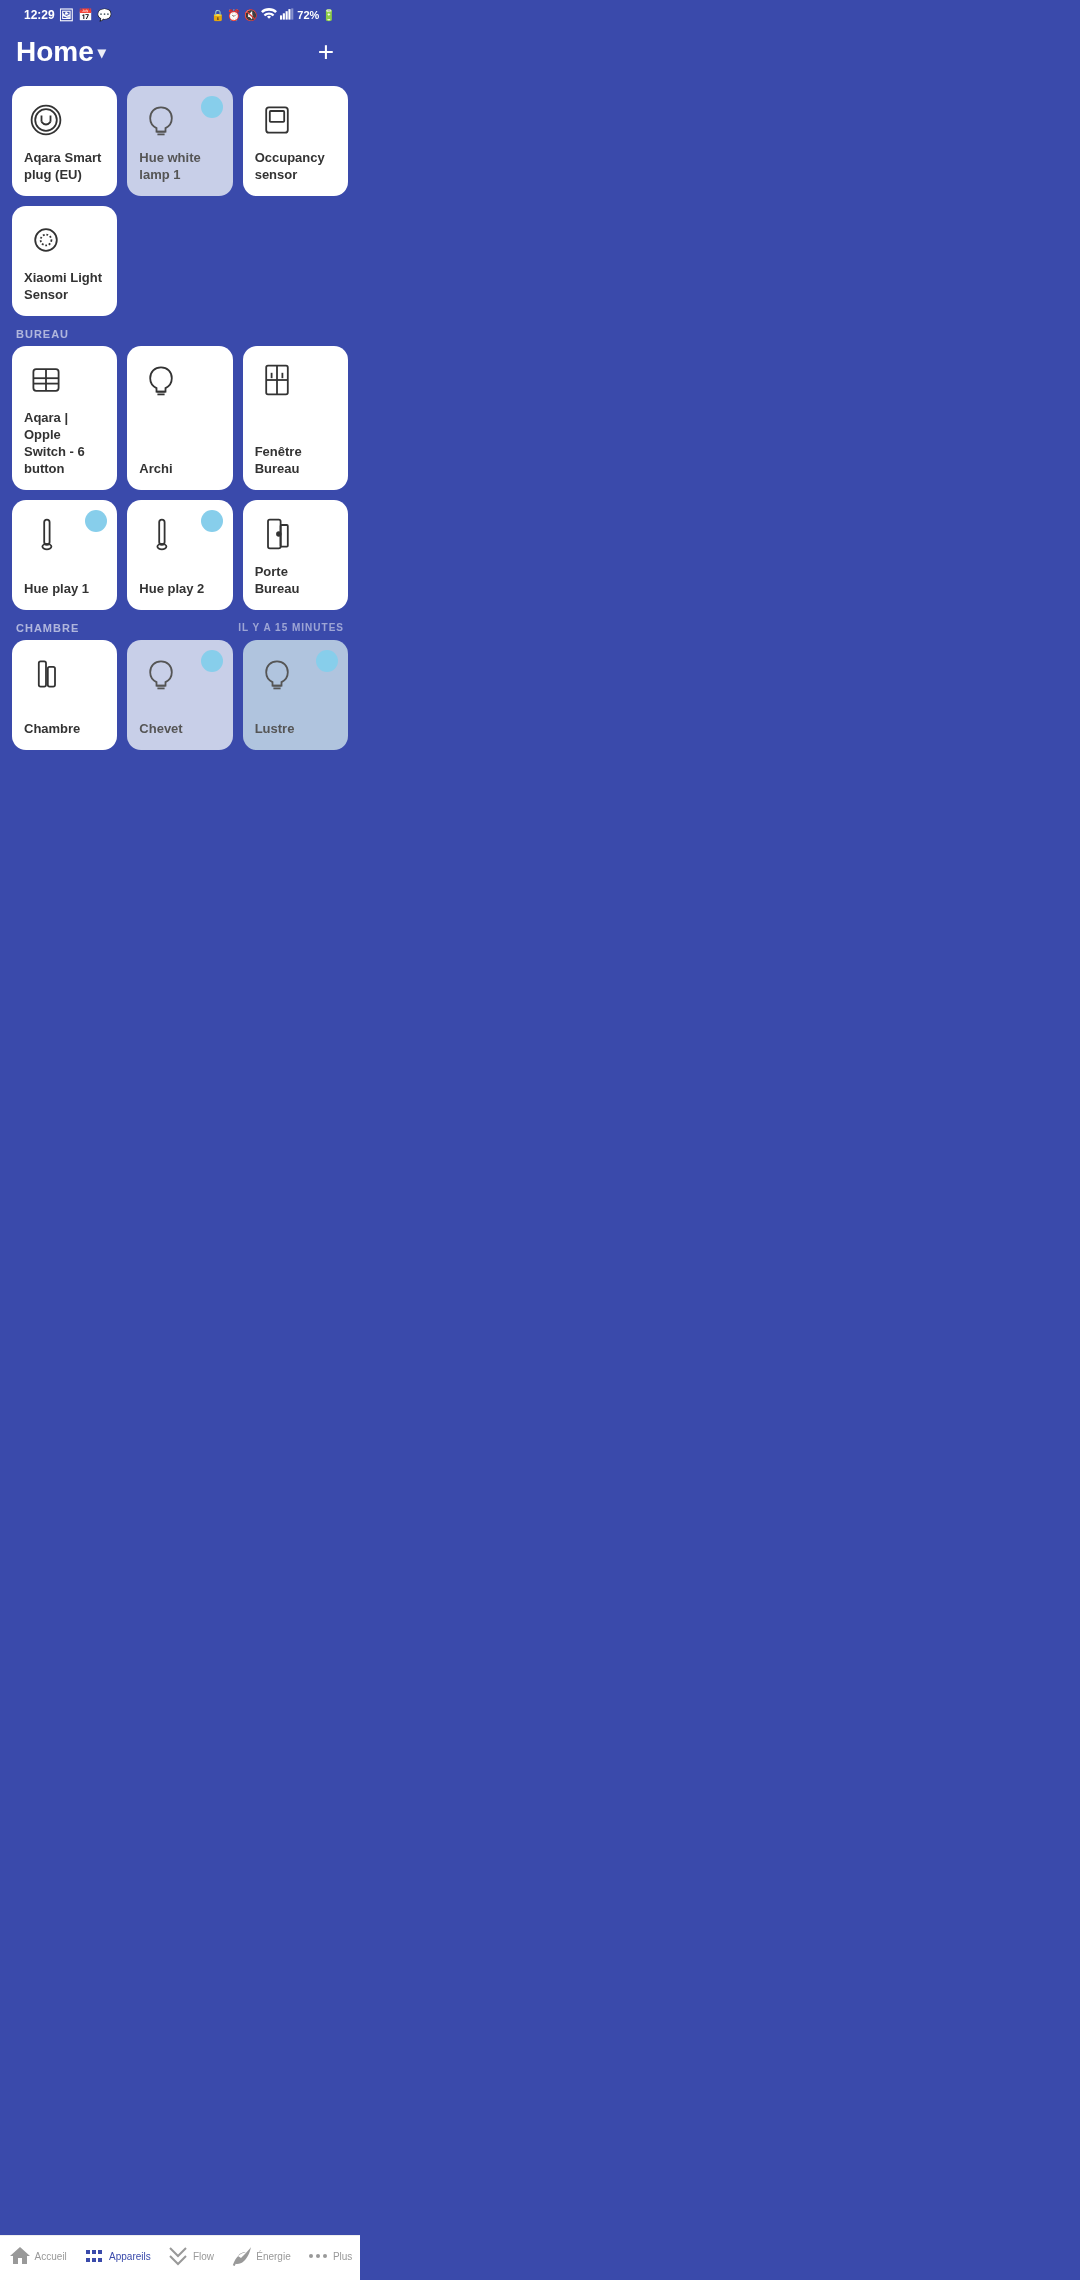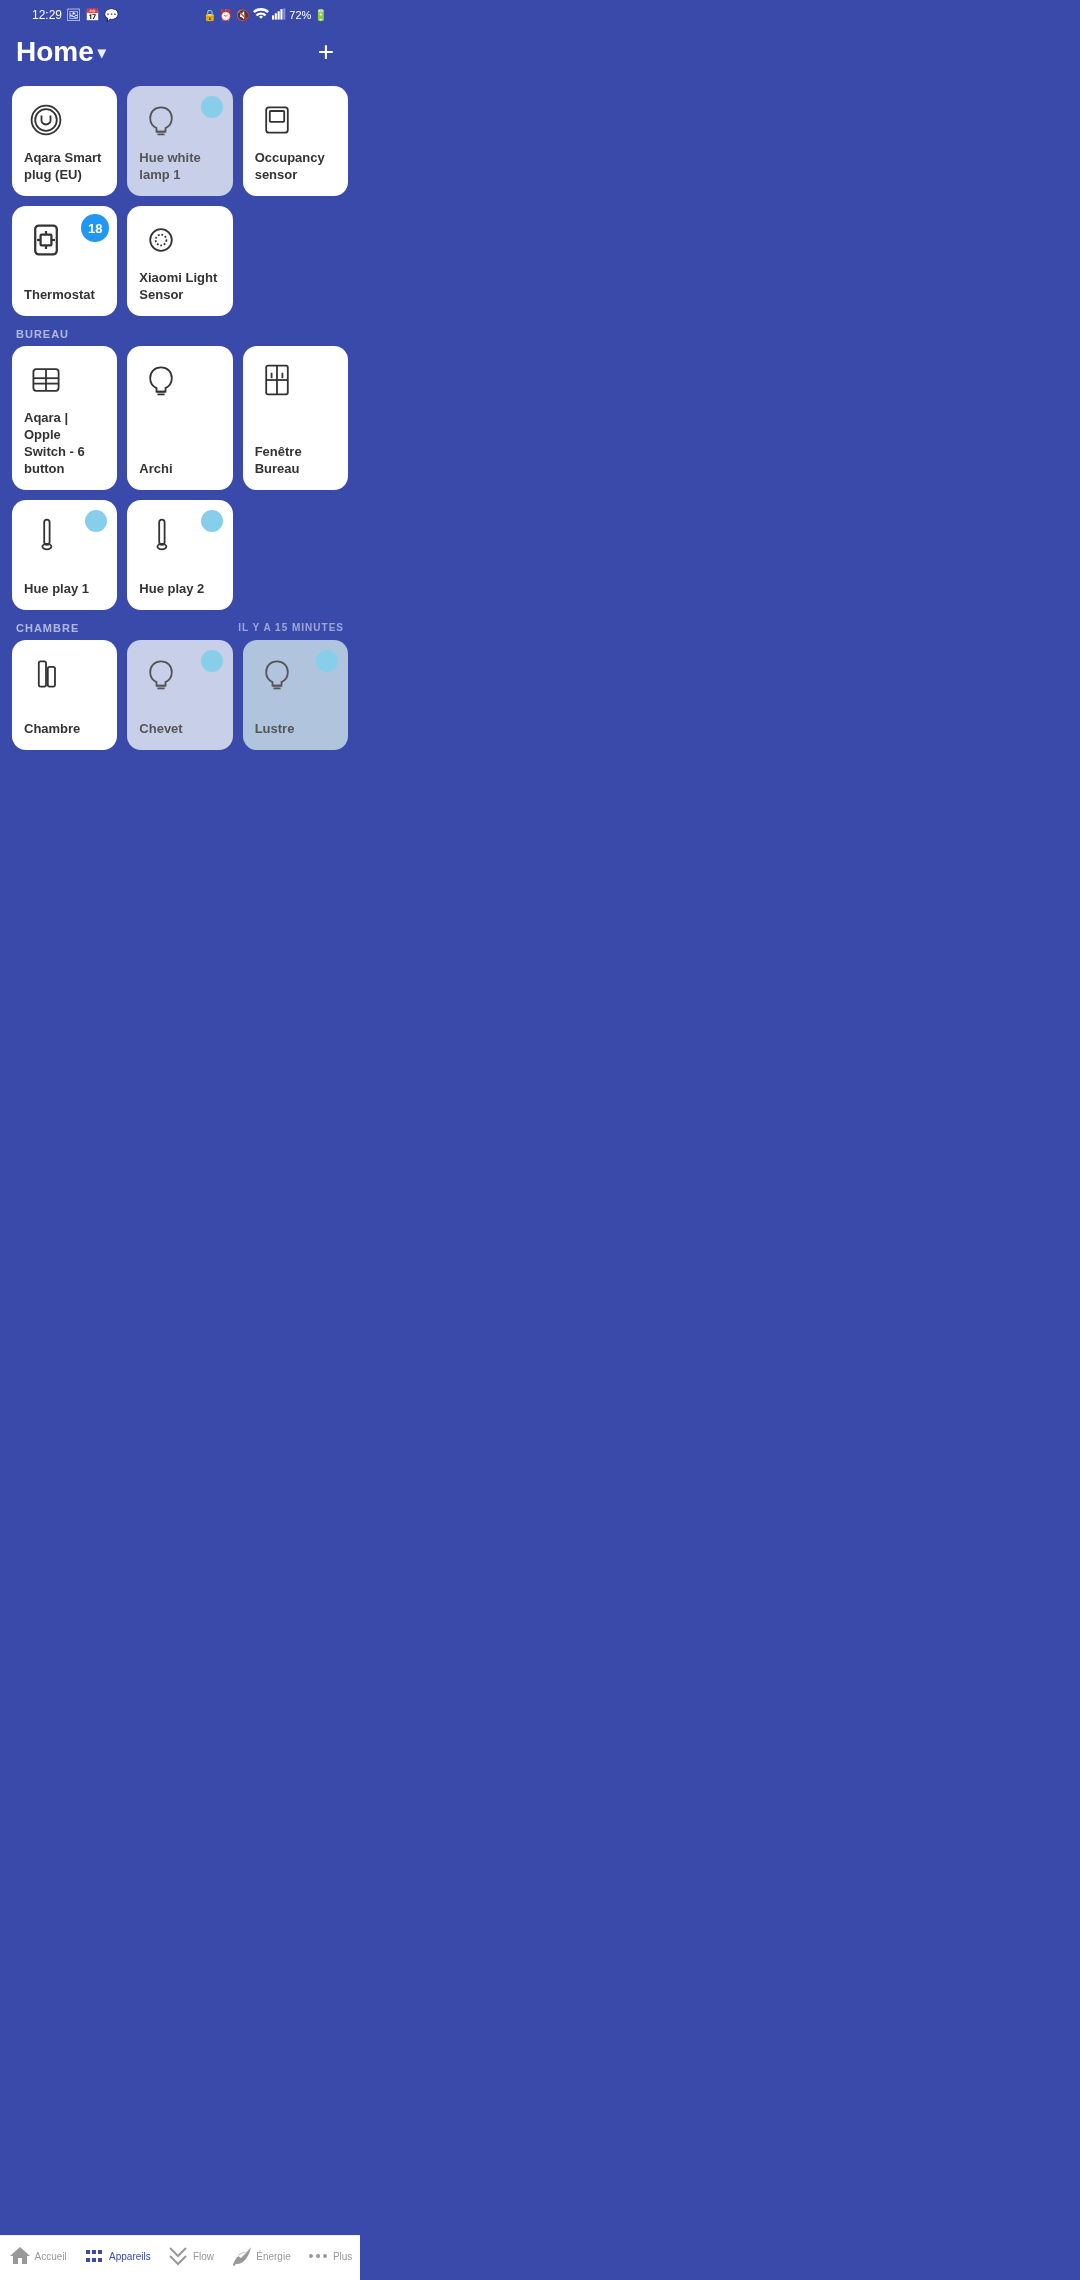--- a/index.html
+++ b/index.html
@@ -10,23 +10,23 @@
       width: 360px;
       min-height: 760px;
       overflow-x: hidden;
       color: white;
     }
 
     .status-bar {
       display: flex;
       justify-content: space-between;
       align-items: center;
-      padding: 8px 32px 4px;
+      padding: 8px 24px 4px;
       font-size: 12px;
-      font-weight: 400;
+      font-weight: 700;
     }
     .status-left { display: flex; align-items: center; gap: 4px; }
     .status-right { display: flex; align-items: center; gap: 3px; font-size: 11px; }
 
     .header {
       display: flex;
       justify-content: space-between;
       align-items: center;
       padding: 8px 16px 16px;
     }
@@ -248,34 +248,20 @@
     <div class="card-icon">
       <svg viewBox="0 0 40 40" fill="none" stroke="#333" stroke-width="2">
         <rect x="8" y="6" width="24" height="28" rx="3"></rect>
         <rect x="12" y="10" width="16" height="12" rx="1"></rect>
       </svg>
     </div>
     <div class="card-label">Occupancy sensor</div>
   </div>
 
 
-  <div class="device-card">
-    <div class="badge">18</div>
-    <div class="card-icon">
-      <svg viewBox="0 0 40 40" fill="none" stroke="#333" stroke-width="2.5">
-        <rect x="8" y="4" width="24" height="32" rx="4"></rect>
-        <rect x="14" y="14" width="12" height="12" rx="1"></rect>
-        <line x1="20" y1="14" x2="20" y2="10"></line>
-        <line x1="20" y1="26" x2="20" y2="30"></line>
-        <line x1="14" y1="20" x2="10" y2="20"></line>
-        <line x1="26" y1="20" x2="30" y2="20"></line>
-      </svg>
-    </div>
-    <div class="card-label">Thermostat</div>
-  </div>
 
   <div class="device-card">
     <div class="card-icon">
       <svg viewBox="0 0 40 40" fill="none" stroke="#333" stroke-width="2">
         <circle cx="20" cy="20" r="12"></circle>
         <circle cx="20" cy="20" r="6" stroke-dasharray="2 2"></circle>
       </svg>
     </div>
     <div class="card-label">Xiaomi Light Sensor</div>
   </div>
@@ -338,20 +324,30 @@
     <div class="toggle-dot on"></div>
     <div class="card-icon">
       <svg viewBox="0 0 40 40" fill="none" stroke="#333" stroke-width="2">
         <rect x="18" y="4" width="6" height="28" rx="3"></rect>
         <ellipse cx="21" cy="34" rx="5" ry="3"></ellipse>
       </svg>
     </div>
     <div class="card-label">Hue play 2</div>
   </div>
 
+  <div class="device-card">
+    <div class="card-icon">
+      <svg viewBox="0 0 40 40" fill="none" stroke="#333" stroke-width="2">
+        <rect x="10" y="4" width="14" height="32" rx="2"></rect>
+        <rect x="24" y="10" width="8" height="24" rx="1"></rect>
+        <circle cx="22" cy="20" r="2" fill="#333"></circle>
+      </svg>
+    </div>
+    <div class="card-label">Porte Bureau</div>
+  </div>
 
 </div>
 
 <div class="section-label">
   <span>CHAMBRE</span>
   <span class="time-label">IL Y A 15 MINUTES</span>
 </div>
 <div class="grid-container">
 
   <div class="device-card">

